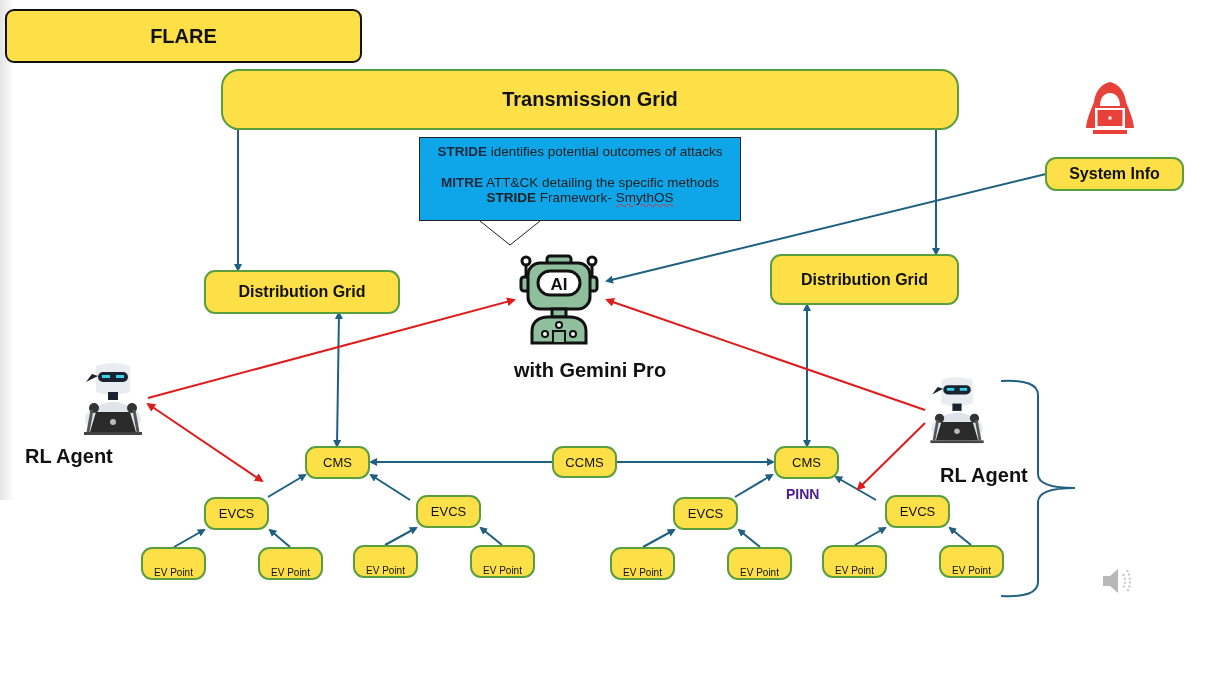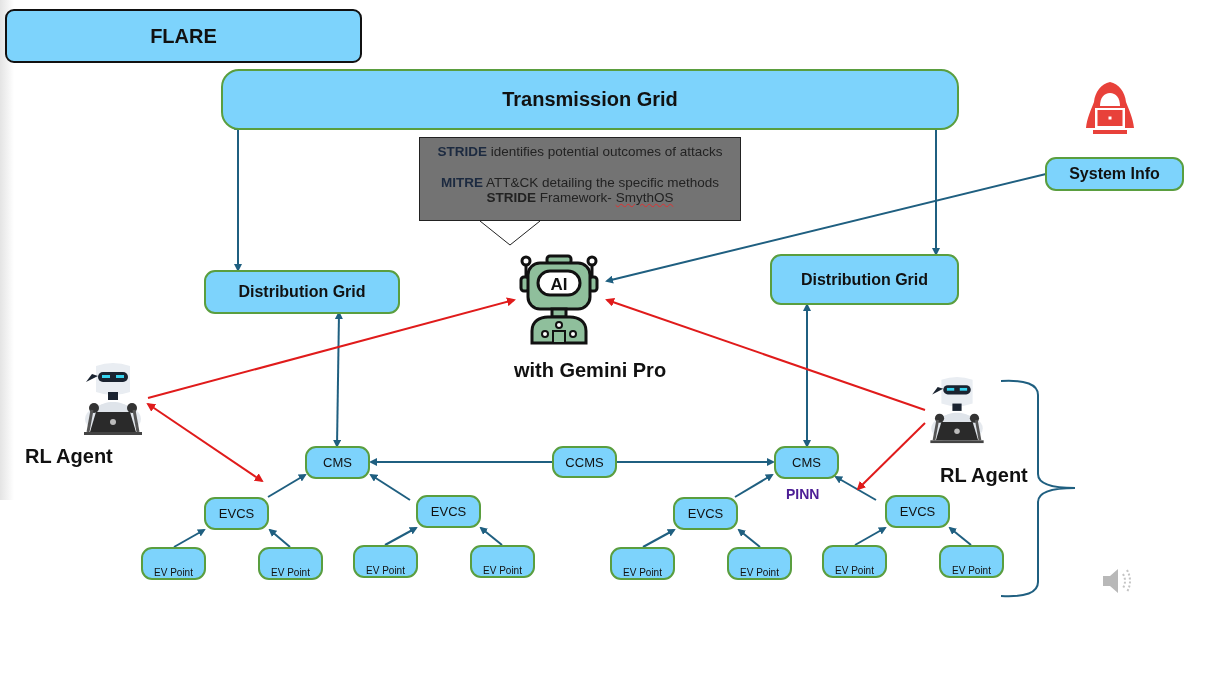--- a/index.html
+++ b/index.html
@@ -1,32 +1,32 @@
 <!DOCTYPE html>
 <html><head>
 <meta charset="utf-8">
 <style>
   html, body { margin:0; padding:0; }
   body { width:1228px; height:675px; position:relative; overflow:hidden; background:#ffffff;
          font-family:"Liberation Sans", sans-serif; color:#111; }
   .leftshade { position:absolute; left:0; top:0; width:14px; height:500px;
                background:linear-gradient(to right, #e4e4e4, #ffffff); }
   .box { position:absolute; box-sizing:border-box; display:flex; align-items:center; justify-content:center;
-         background:#7dd3fc; text-align:center; }
+         background:#fde047; text-align:center; }
   .g { border:2.5px solid #5a9e3f; border-radius:11px; }
   .title-box { left:5px; top:9px; width:357px; height:54px; border:2px solid #111; border-radius:9px;
                font-weight:bold; font-size:20px; }
   .tgrid { left:221px; top:69px; width:738px; height:61px; border-radius:18px; font-weight:bold; font-size:20px; }
   .dgrid { font-weight:bold; font-size:16px; }
   .sysinfo { font-weight:bold; font-size:16px; }
   .cms { font-size:13px; }
   .evcs { font-size:13px; }
   .evp { font-size:10px;align-items:flex-end; }
   .callout { position:absolute; left:419px; top:137px; width:322px; height:84px; box-sizing:border-box;
-             border:1px solid #222; background:#737373; font-size:13.5px; text-align:center; color:#222; }
+             border:1px solid #222; background:#0ea5e9; font-size:13.5px; text-align:center; color:#222; }
   .callout .l1 { margin-top:6px; }
   .callout .l2 { margin-top:16px; }
   .callout b.dk { color:#1c2a40; }
   .squiggle { text-decoration:underline wavy #d33; text-decoration-thickness:1px; }
   .label-big { position:absolute; font-weight:bold; font-size:20px; color:#111; }
   .agentic { position:absolute; left:460px; top:357px; width:260px; text-align:center;
              font-weight:bold; font-size:20px; line-height:27px; }
   .pinn { position:absolute; left:786px; top:486px; font-weight:bold; font-size:14px; color:#4c1d95; }
   svg.overlay { position:absolute; left:0; top:0; }
 </style>

